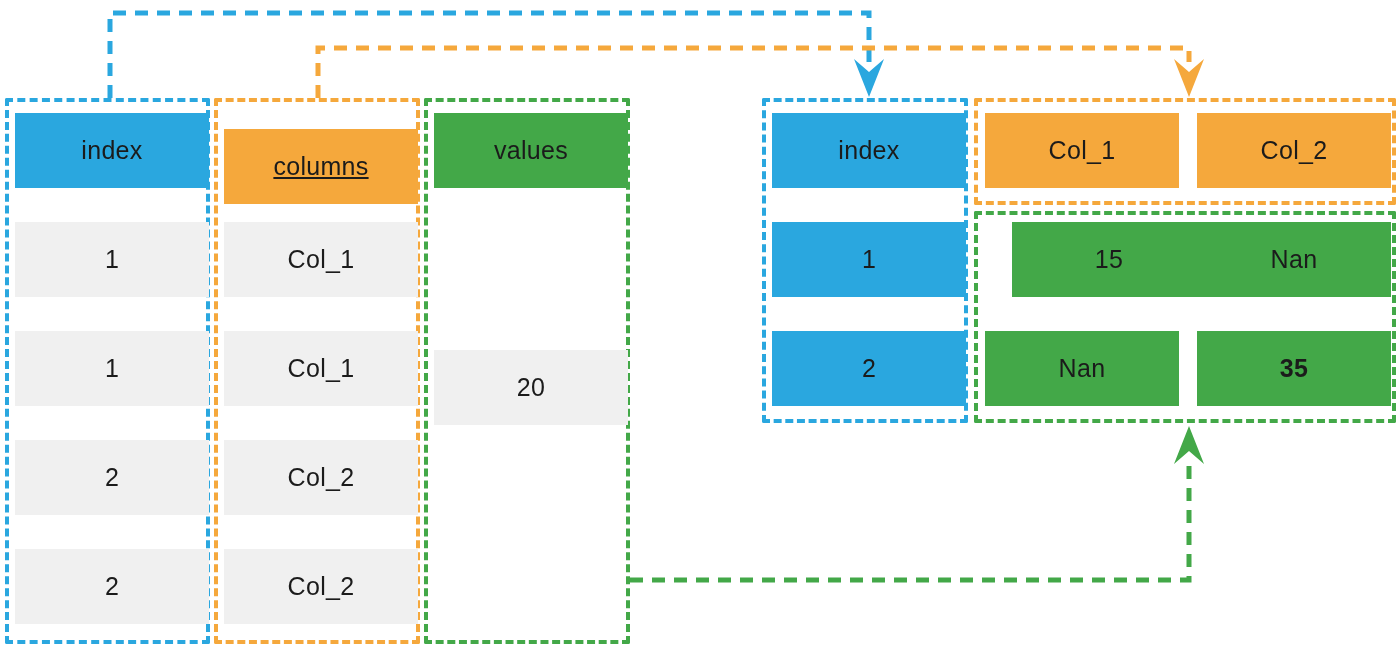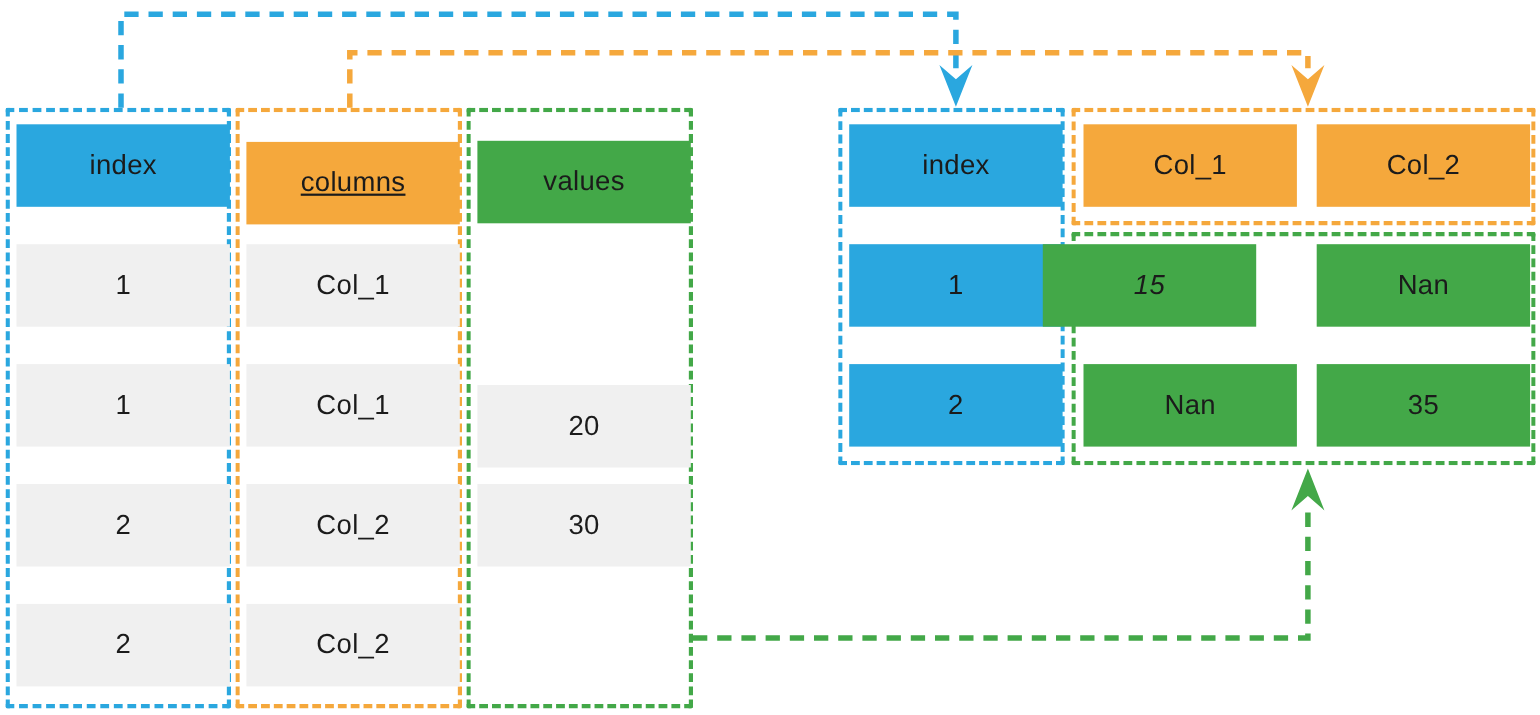--- a/index.html
+++ b/index.html
@@ -53,44 +53,43 @@
       <path class="arrow green" d="M1189,426 L1174,464 L1189,451 L1204,464 Z"></path>
     </g>
   </svg>
 
   <div class="gbox blue" style="left:5px;  top:98px; width:205px; height:546px;"></div>
   <div class="gbox orange" style="left:214px;top:98px; width:206px; height:546px;"></div>
   <div class="gbox green" style="left:424px;top:98px; width:206px; height:546px;"></div>
 
   <div class="cell hdr-blue" style="left:15px;top:113px;">index</div>
   <div class="cell hdr-orange" style="left:224px;top:129px;text-decoration:underline;">columns</div>
-  <div class="cell hdr-green" style="left:434px;top:128px;">values</div>
+  <div class="cell hdr-green" style="left:434px;top:113px;">values</div>
 
   <div class="cell row-gray" style="left:15px; top:222px;">1</div>
   <div class="cell row-gray" style="left:15px; top:331px;">1</div>
   <div class="cell row-gray" style="left:15px; top:440px;">2</div>
   <div class="cell row-gray" style="left:15px; top:549px;">2</div>
 
   <div class="cell row-gray" style="left:224px;top:222px;">Col_1</div>
   <div class="cell row-gray" style="left:224px;top:331px;">Col_1</div>
   <div class="cell row-gray" style="left:224px;top:440px;">Col_2</div>
   <div class="cell row-gray" style="left:224px;top:549px;">Col_2</div>
 
   <div class="cell row-gray" style="left:434px;top:350px;">20</div>
-  <div class="cell row-gray" style="left:434px;top:440px;">30</div>
 
   <div class="gbox blue" style="left:762px;top:98px; width:206px; height:325px;"></div>
   <div class="gbox orange" style="left:974px;top:98px; width:422px; height:107px;"></div>
   <div class="gbox green" style="left:974px;top:211px;width:422px; height:212px;"></div>
 
   <div class="cell hdr-blue" style="left:772px; top:113px;">index</div>
   <div class="cell hdr-blue" style="left:772px; top:222px;">1</div>
   <div class="cell hdr-blue" style="left:772px; top:331px;">2</div>
 
   <div class="cell hdr-orange" style="left:985px; top:113px;">Col_1</div>
   <div class="cell hdr-orange" style="left:1197px;top:113px;">Col_2</div>
 
-  <div class="cell hdr-green" style="left:948px; top:222px;font-style:italic;">15</div>
+  <div class="cell hdr-green" style="left:1012px; top:222px;">15</div>
   <div class="cell hdr-green" style="left:1197px;top:222px;">Nan</div>
   <div class="cell hdr-green" style="left:985px; top:331px;">Nan</div>
-  <div class="cell hdr-green" style="left:1197px;top:331px;">35</div>
+  <div class="cell hdr-green" style="left:1197px;top:331px;font-weight:bold;">35</div>
 
 </div>
 
 </body></html>

